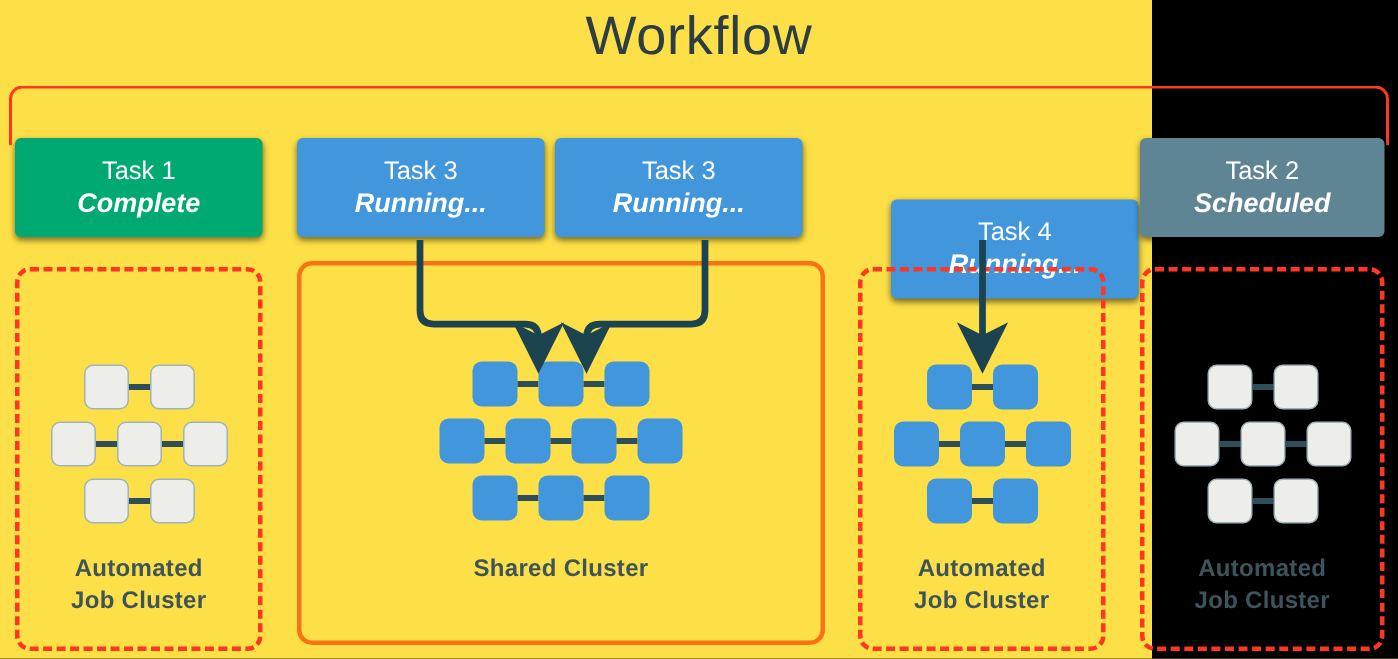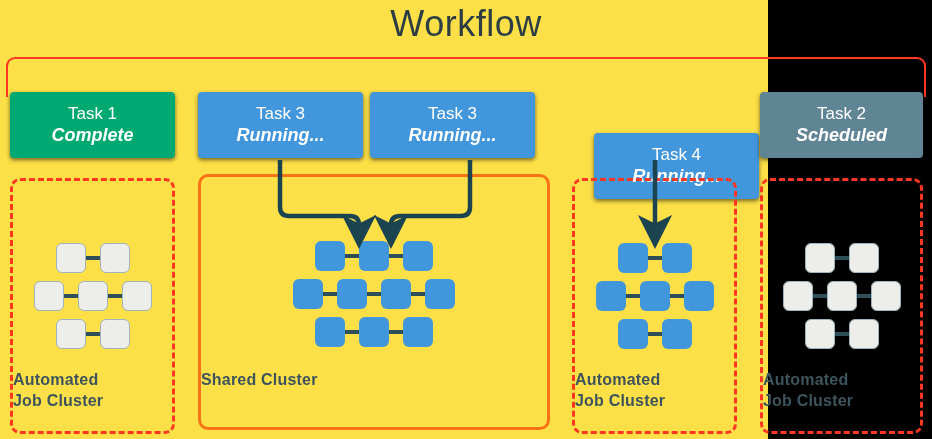--- a/index.html
+++ b/index.html
@@ -94,21 +94,21 @@
   .cluster-box.dashed {
     border: 3px dashed #ff3621;
   }
   .cluster-box.solid {
     border: 3px solid #f97316;
   }
   .cluster-label {
     position: absolute;
     left: 0;
     width: 100%;
-    text-align: left;
+    text-align: center;
     color: #3d545d;
     font-size: 16px;
     font-weight: 700;
     line-height: 21px;
     letter-spacing: 0.2px;
   }
 
   
   .node-grid {
     position: absolute;

